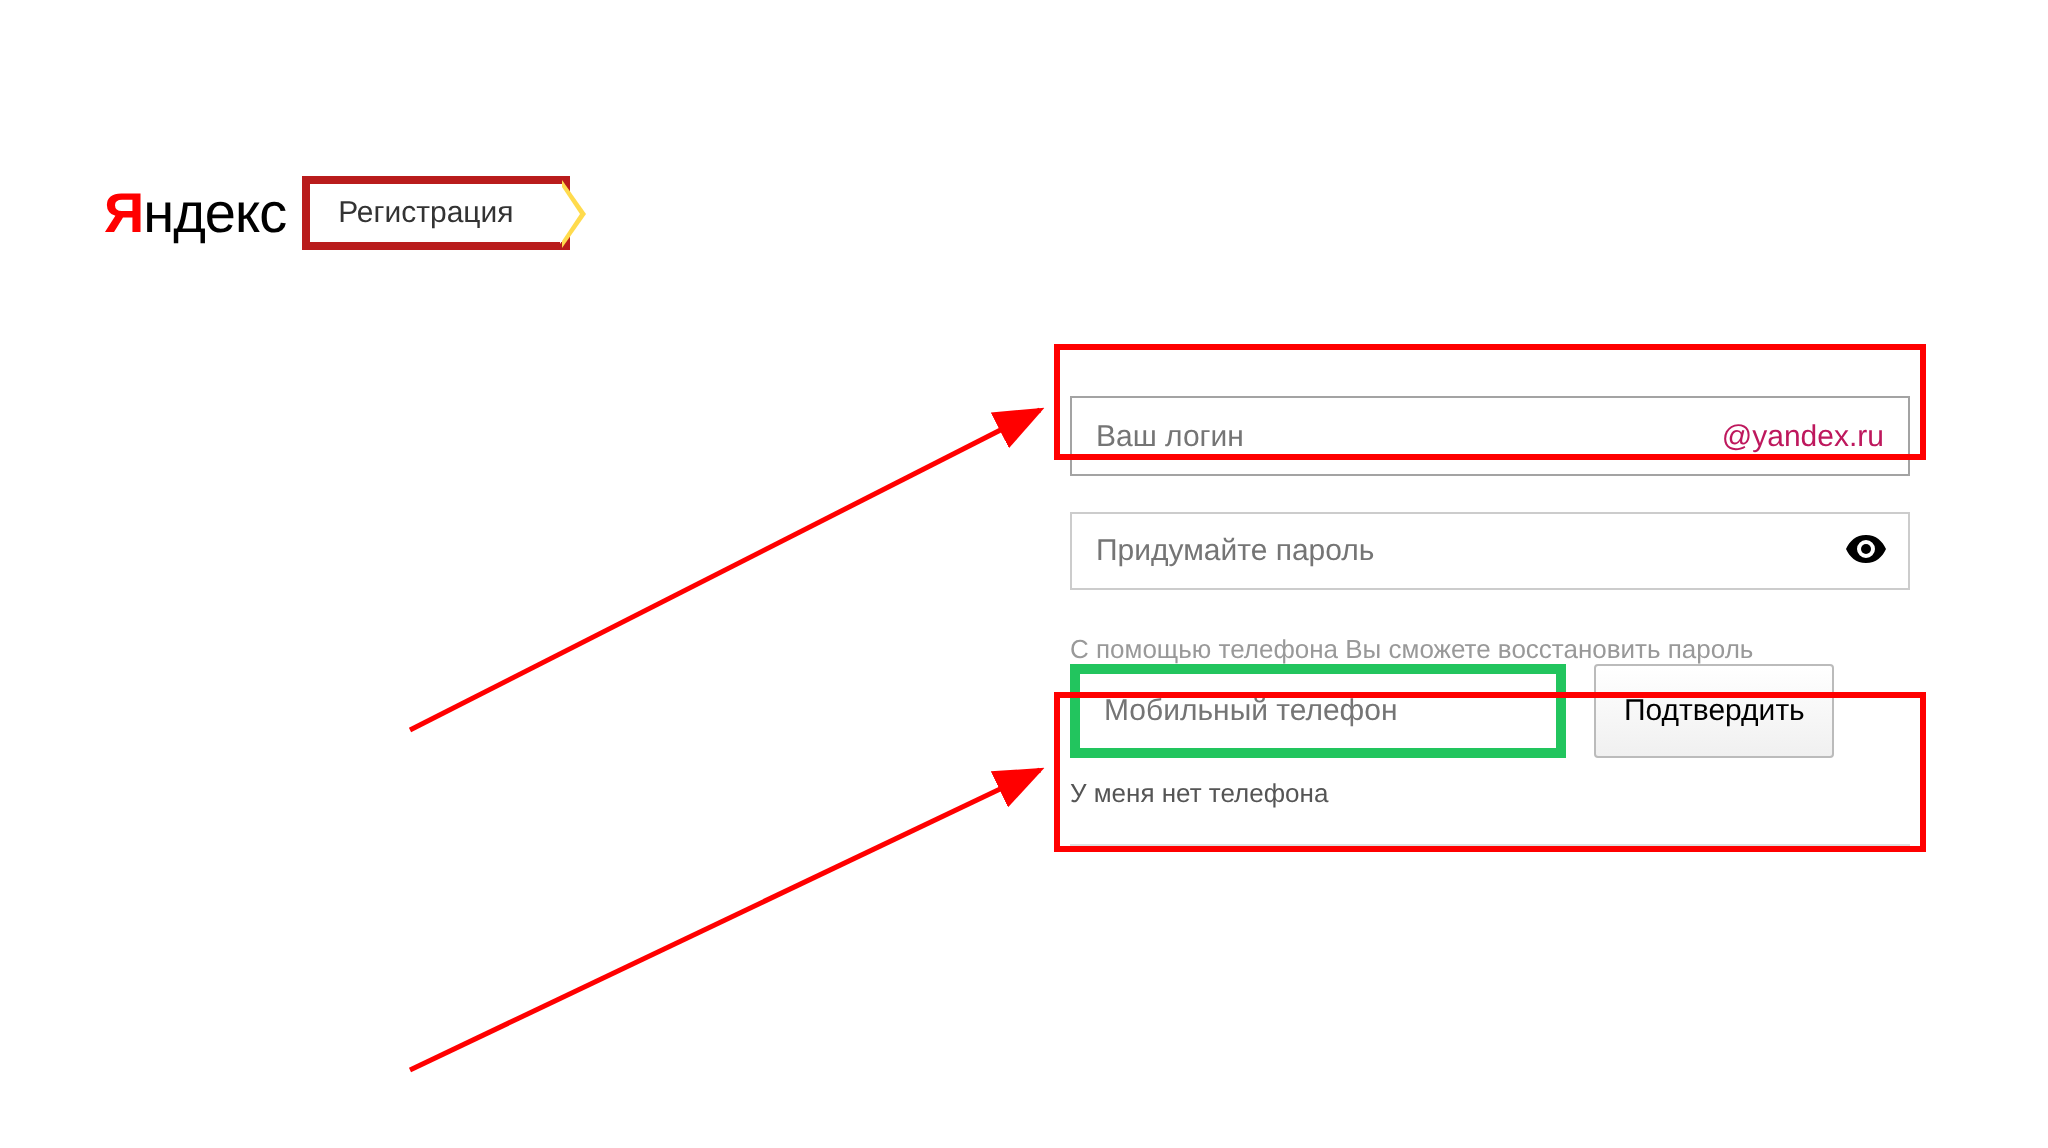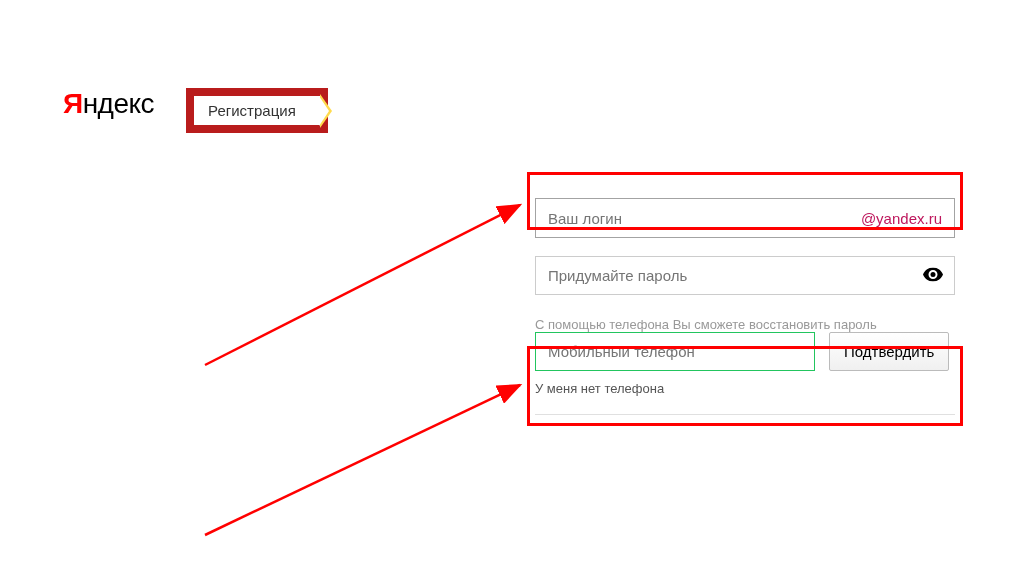--- a/index.html
+++ b/index.html
@@ -10,37 +10,38 @@
     body {
       width: 1024px;
       height: 574px;
       font-family: Arial, Helvetica, sans-serif;
       background: #fff;
       position: relative;
     }
     .header {
       position: absolute;
       top: 88px;
-      left: 63px;
-      display: flex;
-      gap: 32px;
+      left: 52px;
+      display: flex;
+      align-items: center;
+      gap: 8px;
     }
     .logo {
       font-size: 28px;
       font-weight: 400;
       color: #000;
       letter-spacing: -0.5px;
     }
     .logo .ya-letter {
       color: #ff0000;
       font-weight: bold;
     }
     .reg-badge {
       position: relative;
-      border: 8px solid #b91c1c;
+      border: 4px solid #b91c1c;
       padding: 6px 24px 6px 14px;
       font-size: 15px;
       color: #333;
       background: #fff;
     }
     .reg-badge::after {
       content: '';
       position: absolute;
       right: -12px;
       top: 50%;
@@ -157,25 +158,25 @@
     .phone-hint {
       font-size: 13px;
       color: #999;
     }
     .phone-row {
       display: flex;
       gap: 14px;
       margin-bottom: 10px;
     }
     .phone-input {
-      border: 1px solid #22c55e;
+      border: 5px solid #22c55e;
       padding: 10px 12px;
       font-size: 15px;
       color: #999;
-      width: 280px;
+      width: 248px;
       outline: none;
     }
     .confirm-btn {
       border: 1px solid #bbb;
       background: linear-gradient(#fff, #f0f0f0);
       padding: 9px 14px;
       font-size: 15px;
       color: #000;
       cursor: pointer;
       border-radius: 2px;

